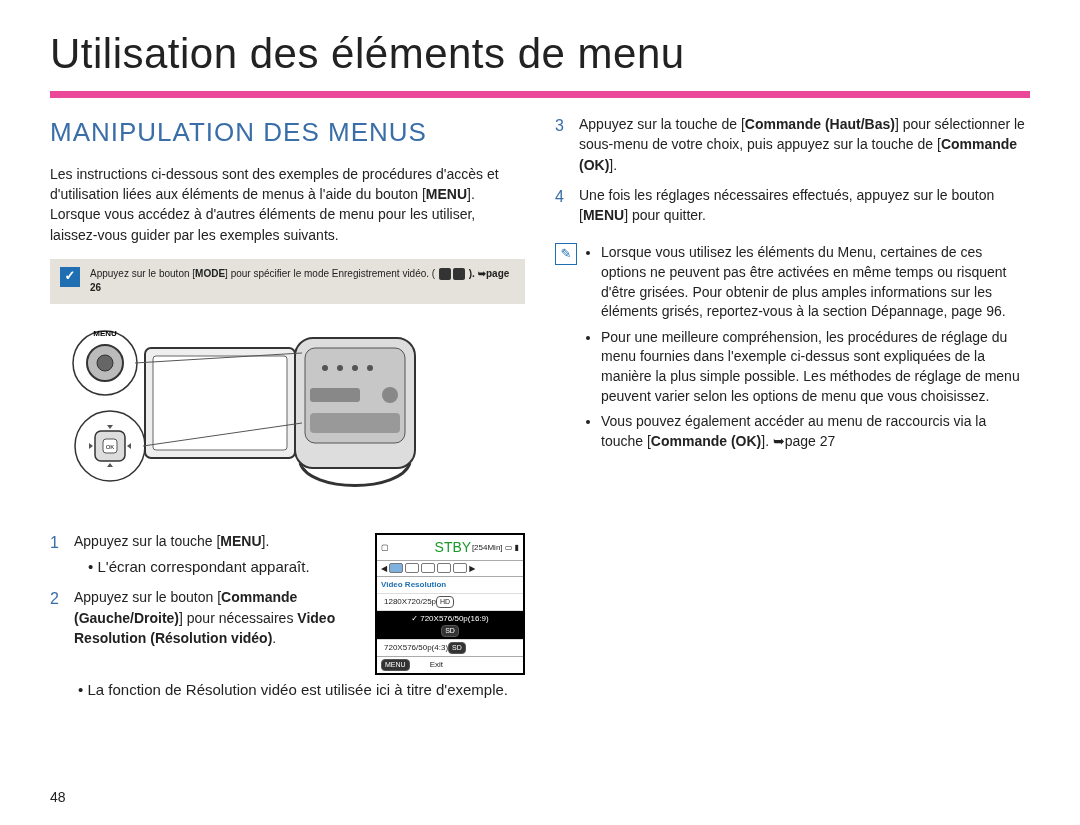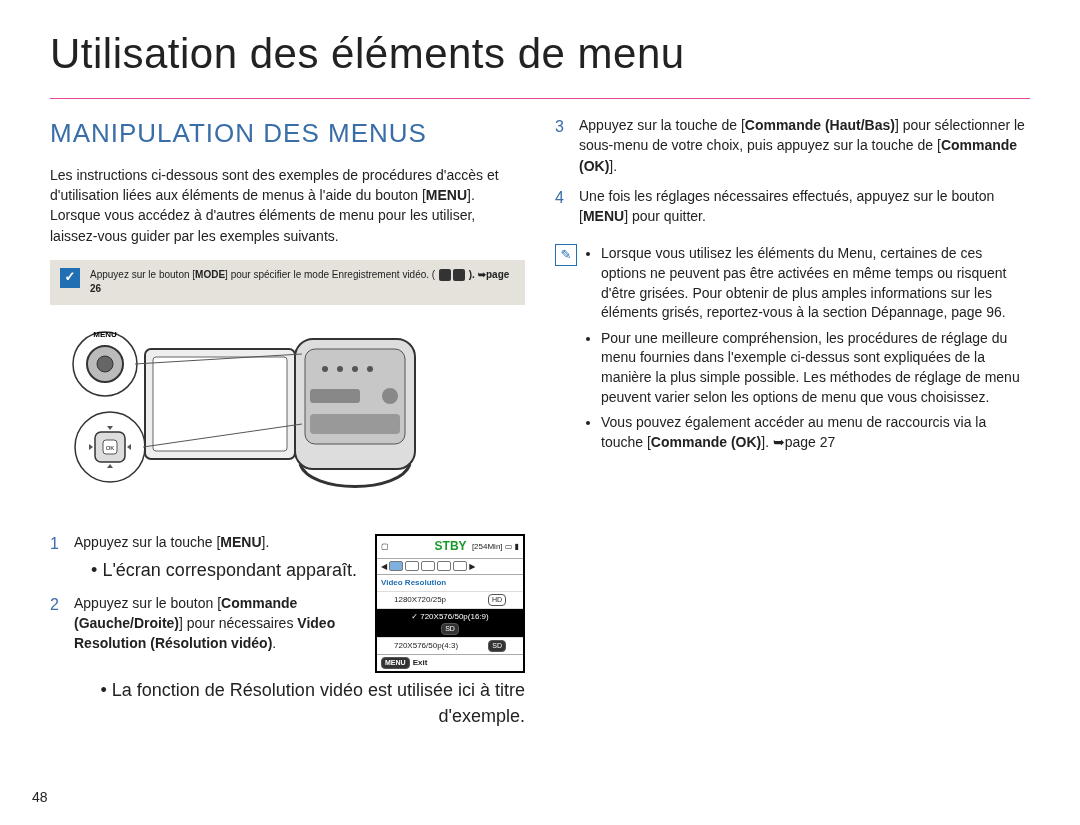--- a/index.html
+++ b/index.html
@@ -1,53 +1,53 @@
 <!DOCTYPE html>
 <html><head>
 <meta charset="utf-8">
 <style>
   * { box-sizing: border-box; margin: 0; padding: 0; }
   html, body { width: 1080px; height: 825px; background: #fff; font-family: Arial, Helvetica, sans-serif; color: #222; }
   .page { width: 1080px; height: 825px; position: relative; padding: 30px 50px 0 50px; }
-  .main-title { font-size: 42px; font-weight: 300; letter-spacing: 0.5px; margin-bottom: 8px; border-bottom: 1px solid #ec4899; padding-bottom: 20px; }
+  .main-title { font-size: 42px; font-weight: 300; letter-spacing: 0.5px; margin-bottom: 8px; border-bottom: 7px solid #ec4899; padding-bottom: 13px; }
   .columns { display: flex; gap: 30px; margin-top: 16px; }
   .col { flex: 1; font-size: 14px; line-height: 1.45; }
   .subhead { color: #3a6ea8; font-size: 26px; letter-spacing: 1px; margin-bottom: 12px; font-weight: 400; }
   .intro { margin-bottom: 14px; }
   .tipbox { background: #e4e2db; padding: 8px 10px; display: flex; align-items: flex-start; gap: 10px; margin-bottom: 14px; }
   .tipicon { width: 20px; height: 20px; background: #1f6fb2; color: #fff; display: flex; align-items: center; justify-content: center; font-weight: bold; font-size: 13px; flex-shrink: 0; }
   .tipbox .txt { font-size: 10px; }
   .glyphs { display: inline-block; vertical-align: middle; }
   .glyph-sq { display: inline-block; width: 12px; height: 12px; background: #333; border-radius: 2px; margin: 0 1px; vertical-align: middle; }
   .arrowpg { font-weight: bold; }
   .camera-img { margin: 6px 0 18px 0; }
   .camera-svg { width: 380px; height: 190px; }
   .step { display: flex; gap: 10px; margin-bottom: 10px; }
   .step-num { color: #3a6ea8; font-size: 16px; font-weight: 400; width: 14px; flex-shrink: 0; }
   .step-body { flex: 1; }
-  .bullet { margin: 4px 0 0 14px; font-size: 18px; text-align: right; }
+  .bullet { margin: 4px 0 0 14px; font-size: 15px; }
   .step1-row { display: flex; align-items: flex-start; gap: 18px; }
   .menu-screen { width: 150px; border: 2px solid #000; background: #fff; font-size: 8px; margin-top: 2px; flex-shrink: 0; }
   .ms-top { display: flex; align-items: center; justify-content: space-between; padding: 2px 4px; border-bottom: 1px solid #aaa; }
   .ms-top-l { display: flex; align-items: center; gap: 2px; }
   .ms-tabs { display: flex; gap: 2px; padding: 2px 4px; border-bottom: 1px solid #aaa; }
   .ms-tab { width: 14px; height: 10px; border: 1px solid #777; border-radius: 2px; }
   .ms-tab.sel { background: #7fb1e0; }
   .ms-label { color: #1f6fb2; font-weight: bold; padding: 2px 4px; }
-  .ms-item { padding: 2px 17px; display: flex; justify-content: space-between; align-items: center; border-top: 1px solid #ddd; }
+  .ms-item { padding: 2px 7px; display: flex; justify-content: flex-start; align-items: center; border-top: 1px solid #ddd; }
   .ms-item.sel { background: #000000; color: #fff; flex-direction: column; }
-  .ms-exit { padding: 2px 4px; border-top: 1px solid #aaa; display: flex; align-items: center; gap: 3px; font-weight: bold; }
+  .ms-exit { padding: 2px 4px; border-top: 1px solid #aaa; display: flex; align-items: center; gap: 20px; }
   .badge { display: inline-block; padding: 0 3px; border: 1px solid #555; border-radius: 4px; font-size: 7px; }
   .badge.fill { background: #333; color: #fff; }
-  .stby { color: #1a9a2b; font-weight: bold; font-size: 12px; padding-left: 44px; }
+  .stby { color: #1a9a2b; font-weight: normal; font-size: 14px; padding-left: 44px; }
   .note-row { display: flex; gap: 10px; margin-top: 18px; align-items: flex-start; }
   .note-icon { width: 22px; height: 22px; border: 1px solid #1f6fb2; color: #1f6fb2; display: flex; align-items: center; justify-content: center; font-size: 13px; flex-shrink: 0; }
   .note-list { font-size: 14px; line-height: 1.4; }
   .note-list li { margin-bottom: 6px; margin-left: 14px; }
-  .page-num { position: absolute; bottom: 20px; left: 32px; font-size: 14px; }
+  .page-num { position: absolute; bottom: 20px; left: 50px; font-size: 14px; }
   b, strong { font-weight: bold; }
 </style>
 </head>
 <body>
 
 <div class="page">
   <h1 class="main-title">Utilisation des éléments de menu</h1>
 
   <div class="columns">
 

